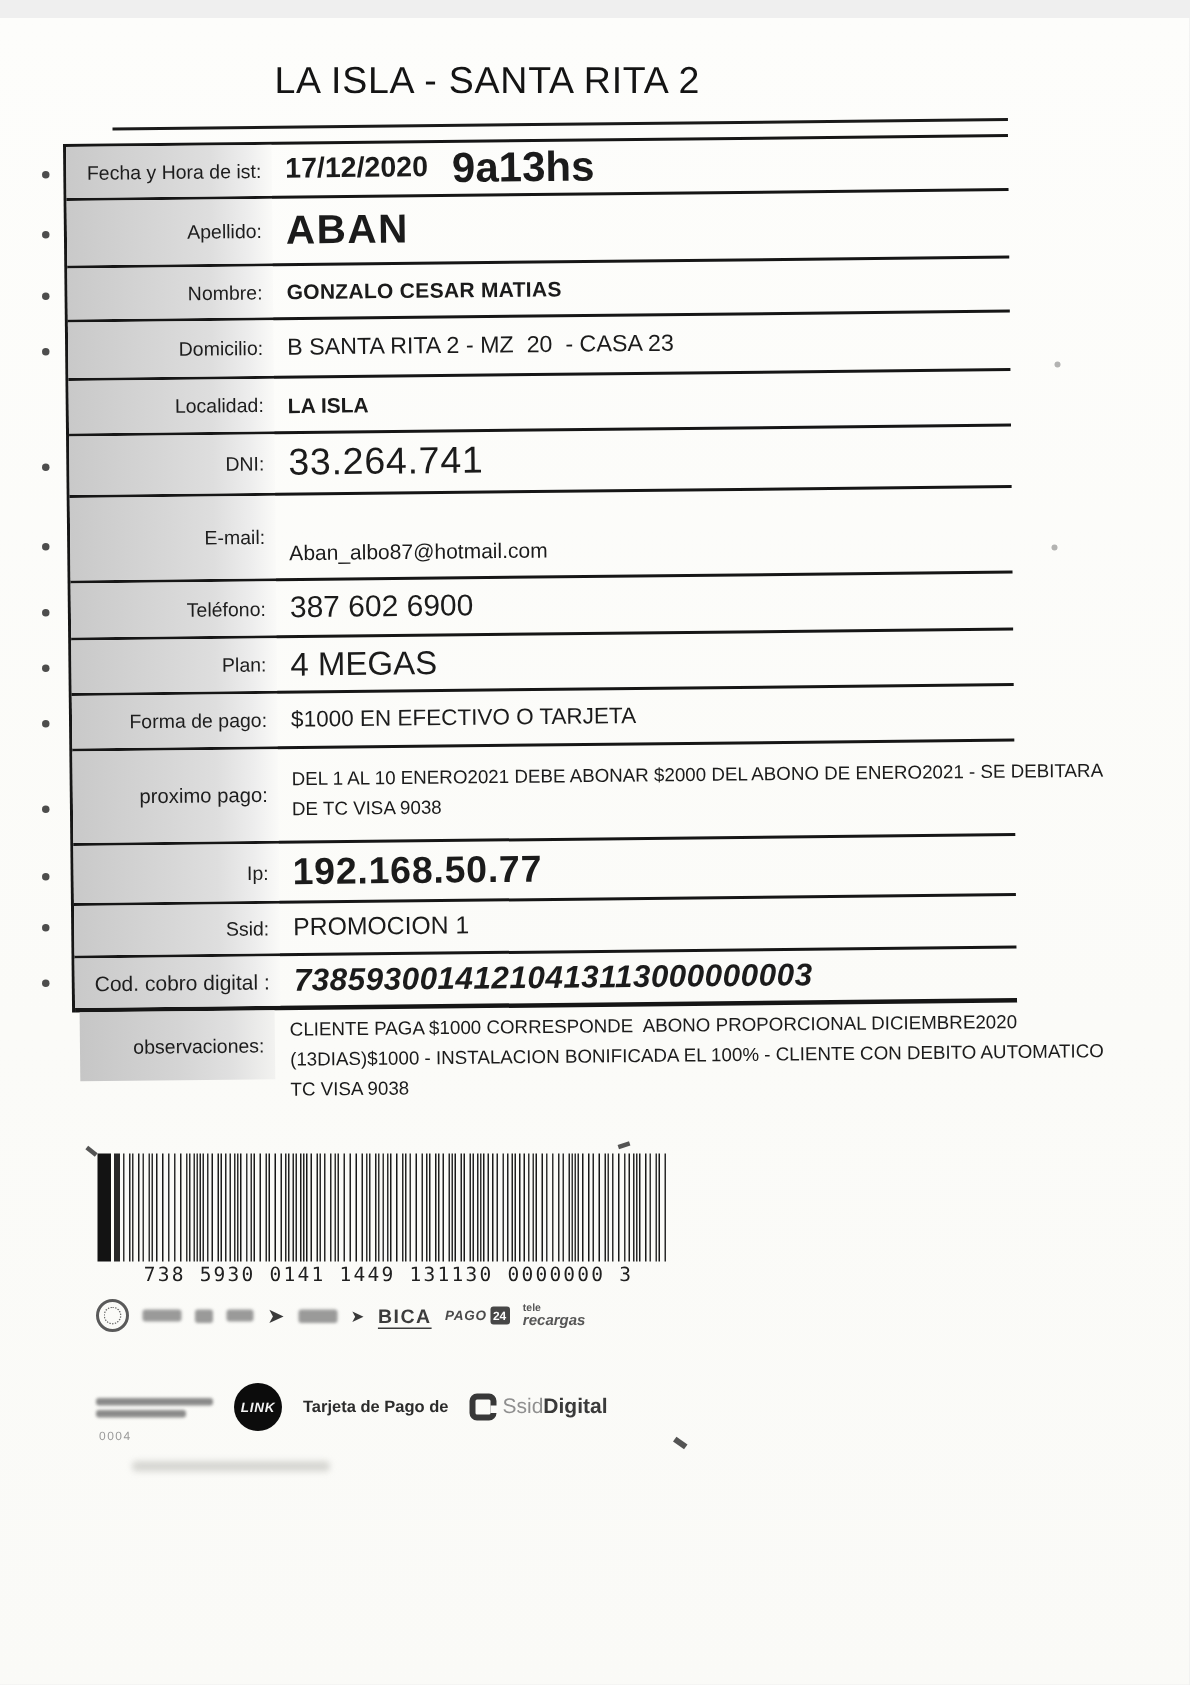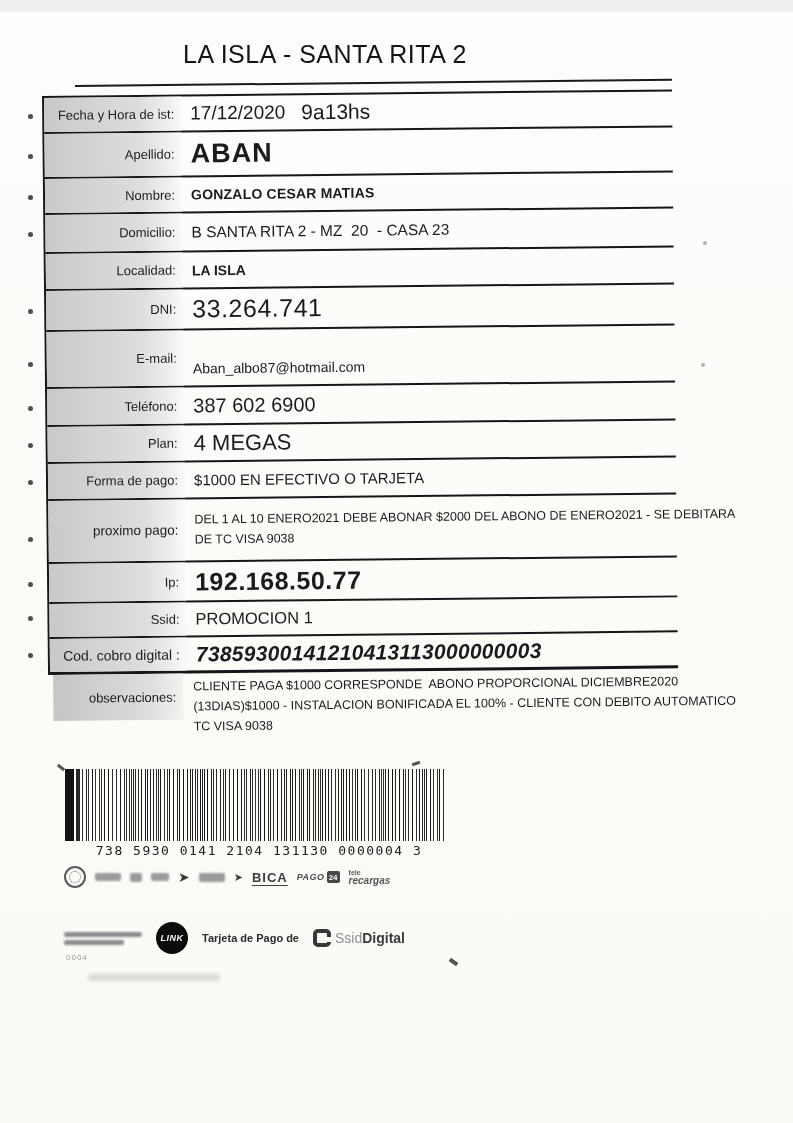--- a/index.html
+++ b/index.html
@@ -22,22 +22,22 @@
   .rows-box{border-top:2px solid #161616;border-left:2px solid #161616;}
   .row{display:flex;box-sizing:border-box;border-bottom:2px solid #161616;}
   .cell-label{width:137px;flex:0 0 137px;display:flex;align-items:center;justify-content:flex-end;
               padding-right:7px;box-sizing:border-box;font-size:13px;color:#1d1d1d;
               background:linear-gradient(90deg,#c9c9c9 0%,#d6d6d6 45%,#dedede 70%,#ededed 88%,#fafaf8 100%);}
   .cell-value{flex:1;display:flex;align-items:center;padding-left:9px;box-sizing:border-box;}
   .cell-value span{white-space:pre;}
   .value-lines{flex-direction:column;align-items:flex-start;justify-content:center;}
   .value-lines div{white-space:pre;}
 
-  .r-fecha{height:36px}   .r-fecha .value{font-size:19px;font-weight:400}
-  .r-fecha .value2{font-size:21px;font-weight:400;margin-left:16px}
+  .r-fecha{height:36px}   .r-fecha .value{font-size:19px;font-weight:700}
+  .r-fecha .value2{font-size:28px;font-weight:700;margin-left:16px}
   .r-apellido{height:45px}.r-apellido .value{font-size:27px;font-weight:700;letter-spacing:1px}
   .r-nombre{height:36px}  .r-nombre .value{font-size:14px;font-weight:700;letter-spacing:.2px}
   .r-domicilio{height:39px}.r-domicilio .value{font-size:15.5px}
   .r-localidad{height:37px}.r-localidad .value{font-size:14px;font-weight:700}
   .r-dni{height:41px}     .r-dni .value{font-size:25px;letter-spacing:.5px}
   .r-email{height:57px}   .r-email .value{font-size:14px;align-self:flex-end;padding-bottom:9px}
   .r-telefono{height:38px}.r-telefono .value{font-size:20px}
   .r-plan{height:37px}    .r-plan .value{font-size:22px}
   .r-forma{height:37px}   .r-forma .value{font-size:15px}
   .r-proximo{height:63px} .r-proximo .cell-label{font-size:13.5px}
@@ -330,21 +330,21 @@
       <div class="bar" style="width: 1px; margin-right: 2px; opacity: 0.96;"></div>
       <div class="bar" style="width: 1px; margin-right: 1px; opacity: 0.92;"></div>
       <div class="bar" style="width: 1px; margin-right: 1px; opacity: 0.91;"></div>
       <div class="bar" style="width: 1px; margin-right: 3px; opacity: 0.95;"></div>
       <div class="bar" style="width: 1px; margin-right: 2px; opacity: 0.97;"></div>
       <div class="bar" style="width: 1px; margin-right: 3px; opacity: 0.86;"></div>
       <div class="bar" style="width: 1px; margin-right: 1px; opacity: 0.87;"></div>
       <div class="bar" style="width: 1px; margin-right: 3px; opacity: 0.97;"></div>
       <div class="bar" style="width: 1px; margin-right: 3px; opacity: 0.9;"></div>
     </div>
-  <div class="barcode-num">738 5930 0141 2104 131130 0000004 3</div>
+  <div class="barcode-num">738 5930 0141 1449 131130 0000000 3</div>
 
   <div class="strip1">
     <div class="emblem"></div>
     <div class="blur-mark" style="width:26px;height:8px"></div>
     <div class="blur-mark" style="width:12px;height:9px"></div>
     <div class="blur-mark" style="width:18px;height:8px"></div>
     <div class="arrow-glyph">➤</div>
     <div class="blur-mark" style="width:26px;height:9px"></div>
     <div class="arrow-glyph" style="font-size:11px">➤</div>
     <div class="bica">BICA</div>

